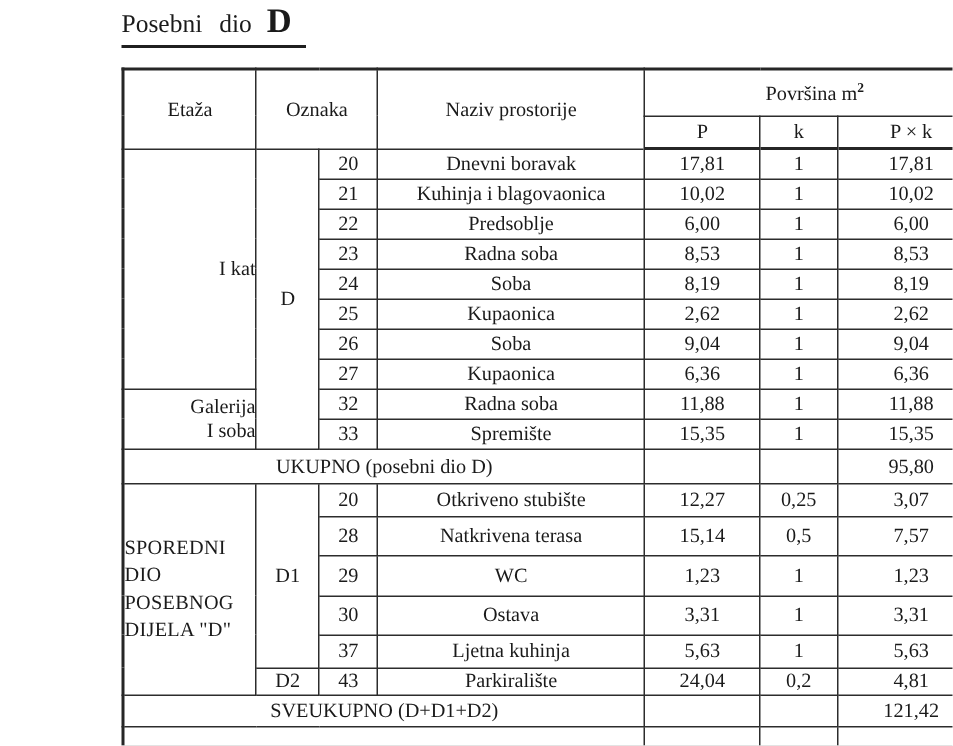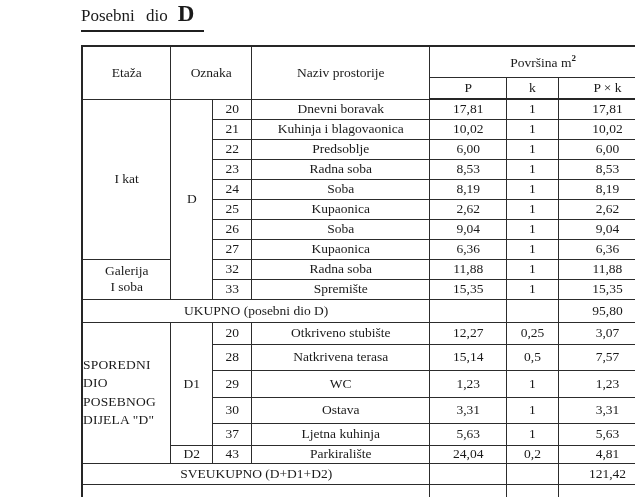--- a/index.html
+++ b/index.html
@@ -40,21 +40,21 @@
     font-weight: normal;
     padding: 0;
     overflow: hidden;
     vertical-align: middle;
     background: transparent;
   }
   thead th { font-weight: bold; font-size: 14px; text-align: center; }
   tr.subhead th { border-bottom: 2px solid #262626; }
   .c { text-align: center; }
   .l { text-align: center; padding-left: 7px; }
-  .etaza { text-align: center; padding-left: 8px; vertical-align: middle; }
+  .etaza { text-align: right; padding-left: 8px; vertical-align: middle; }
   .mark { font-weight: bold; text-align: center; font-size: 14px; }
   .pre { white-space: pre-line; }
   .small-label {
     font-size: 9.5px;
     line-height: 1.35;
     white-space: pre-line;
     padding-left: 5px;
     letter-spacing: 0.2px;
   }
   .total-row td {

